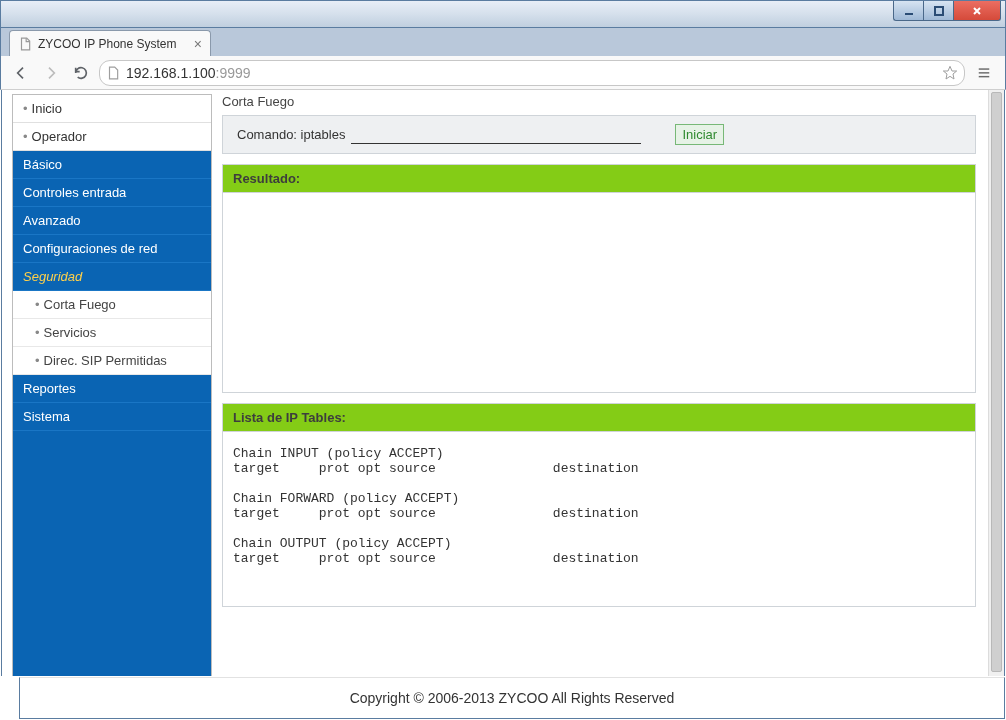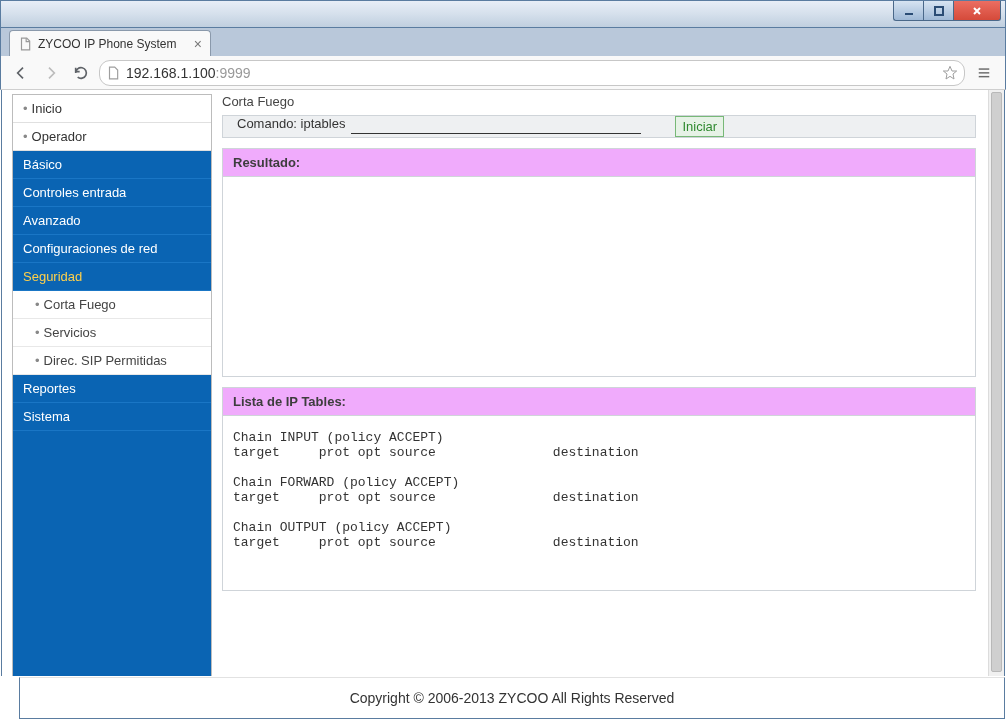--- a/index.html
+++ b/index.html
@@ -39,34 +39,34 @@
   .page-scroll { position:absolute; inset:0 16px 0 0; overflow-y:auto;}
   .fake-scrollbar { position:absolute; top:0; right:0; width:16px; bottom:0; background:#f0f0f0; border-left:1px solid #dcdcdc;}
   .fake-thumb { position:absolute; left:2px; right:2px; top:2px; height:580px; background:#cfcfcf; border:1px solid #b8b8b8; border-radius:2px;}
 
   .content-wrap { display:flex; padding: 0 0 10px 0;}
   
   .sidebar { width:200px; margin-left:10px; margin-top:4px; border:1px solid #bcbcbc; background:#fff;}
   .side-item { padding:6px 10px; font-size:13px; color:#333; border-bottom:1px solid #e0e0e0;}
   .side-item .bullet{ color:#888; margin-right:4px;}
   .side-header { background:#0a64b3; color:#fff; padding:6px 10px; font-size:13px; border-bottom:1px solid #1a76c5;}
-  .side-header.active { color:#ffd04a; }
+  .side-header.active { color:#ffd04a;font-style:italic; }
   .side-sub { padding:6px 10px 6px 22px; color:#444; border-bottom:1px solid #e8e8e8; font-size:13px;}
   .side-sub .bullet{ color:#888; margin-right:4px;}
   .sidebar-fill { background:#0a64b3; height:260px;}
 
   
   .main { flex:1; padding: 4px 12px 0 10px;}
   .page-title { font-size:13px; color:#444; margin-bottom:6px;}
-  .cmd-row { background:#eef0f2; border:1px solid #cfd4d9; padding:0 14px; display:flex; align-items:flex-start; gap:6px;}
+  .cmd-row { background:#eef0f2; border:1px solid #cfd4d9; padding:8px 14px; display:flex; align-items:center; gap:6px;}
   .cmd-label { color:#333;}
   .cmd-input { border:none; border-bottom:1px solid #333; background:transparent; width:290px; height:18px; outline:none;}
   .btn-iniciar { margin-left:28px; border:1px solid #77b877; background:#e6f2e6; color:#2f8a2f; padding:2px 6px; font-size:13px;}
 
-  .section-head { background:#f0abfc; border:1px solid #cfd4d9; padding:6px 10px; font-weight:bold; color:#3d3d3d; margin-top:10px;}
+  .section-head { background:#84cc16; border:1px solid #cfd4d9; padding:6px 10px; font-weight:bold; color:#3d3d3d; margin-top:10px;}
   .section-body { border:1px solid #cfd4d9; border-top:none; background:#fff; height:200px;}
   .tables-body { border:1px solid #cfd4d9; border-top:none; background:#fff; padding:14px 10px 40px 10px;}
   .mono { font-family: "Courier New", monospace; font-size:13px; color:#333; white-space:pre;}
 
   
   .footer { position:absolute; left:19px; right:1px; bottom:1px; height:42px; border-top:1px solid #e2e2e2; display:flex; align-items:center; justify-content:center; background:#fff; font-size:14px; color:#333; border-left:1px solid #5a7ca0; border-right:1px solid #5a7ca0; border-bottom:1px solid #5a7ca0;}
   .shadow-edge { position:absolute; inset:0; pointer-events:none; box-shadow: inset 0 0 0 1px rgba(0,0,0,0);}
 </style>
 </head>
 <body>

